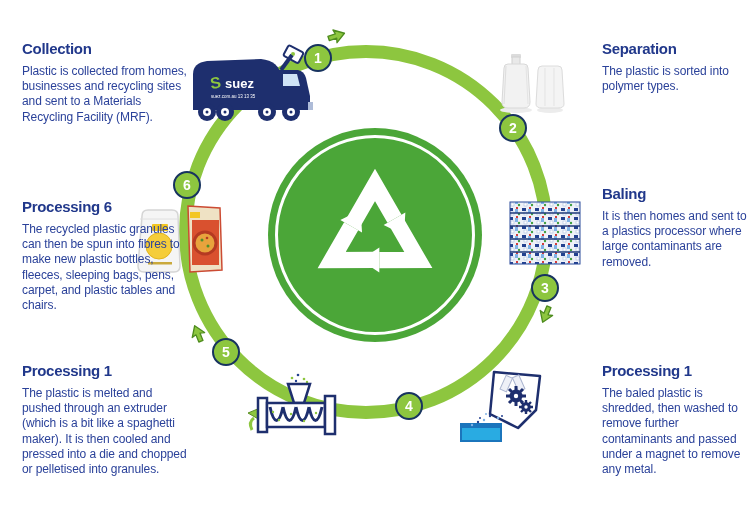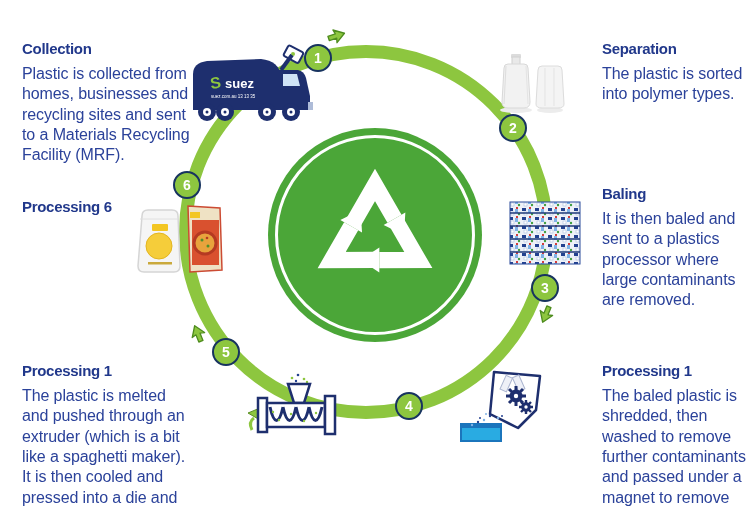--- a/index.html
+++ b/index.html
@@ -19,21 +19,21 @@
   }
   .center-disc::before{
     content:"";position:absolute;inset:7px;border:3px solid #ffffff;border-radius:50%;
   }
   
   .step-text{position:absolute;z-index:4;}
   .step-text h2{
     margin:0 0 7px 0;font-size:15px;font-weight:bold;letter-spacing:-0.3px;color:#21388b;
   }
   .step-text p{
-    margin:0;font-size:16px;line-height:1.27;letter-spacing:-0.1px;color:#2b429a;
+    margin:0;font-size:12px;line-height:1.27;letter-spacing:-0.1px;color:#2b429a;
   }
   .pos-collection{left:22px;top:40px;width:168px;}
   .pos-separation{left:602px;top:40px;width:142px;}
   .pos-baling{left:602px;top:185px;width:148px;}
   .pos-p1{left:602px;top:362px;width:150px;}
   .pos-p2{left:22px;top:362px;width:168px;}
   .pos-p3{left:22px;top:198px;width:168px;}
   
   .badge{
     position:absolute;width:28px;height:28px;border-radius:50%;background:#8dc63f;
@@ -240,30 +240,31 @@
     <p>Plastic is collected from homes, businesses and recycling sites and sent to a Materials Recycling Facility (MRF).</p>
   </div>
 
   <div class="step-text pos-separation">
     <h2>Separation</h2>
     <p>The plastic is sorted into polymer types.</p>
   </div>
 
   <div class="step-text pos-baling">
     <h2>Baling</h2>
-    <p>It is then baled and sent to a plastics processor where large contaminants are removed.</p>
+    <p>It is then homes and sent to a plastics processor where large contaminants are removed.</p>
   </div>
 
   <div class="step-text pos-p1">
     <h2>Processing 1</h2>
     <p>The baled plastic is shredded, then washed to remove further contaminants and passed under a magnet to remove any metal.</p>
   </div>
 
   <div class="step-text pos-p2">
     <h2>Processing 1</h2>
     <p>The plastic is melted and pushed through an extruder (which is a bit like a spaghetti maker). It is then cooled and pressed into a die and chopped or pelletised into granules.</p>
   </div>
 
   <div class="step-text pos-p3">
     <h2>Processing 6</h2>
+    <p>The recycled plastic granules can then be spun into fibres to make new plastic bottles, fleeces, sleeping bags, pens, carpet, and plastic tables and chairs.</p>
   </div>
 
 </div>
 
 </body></html>

